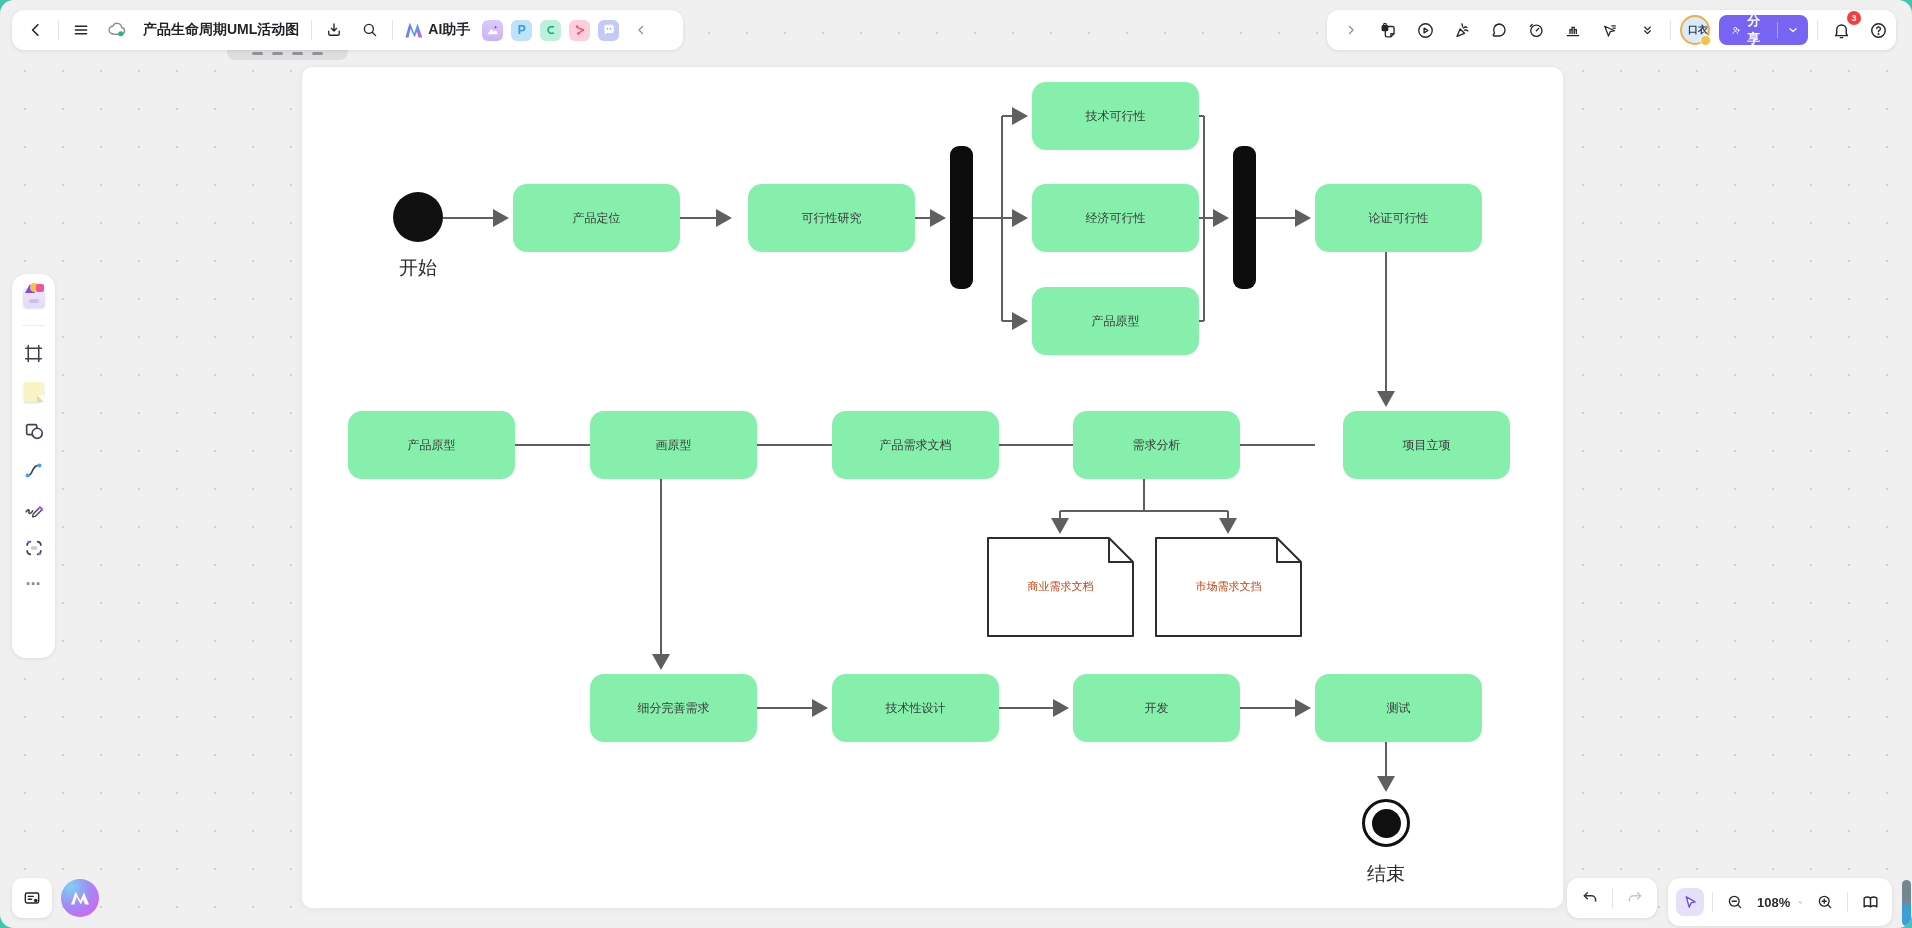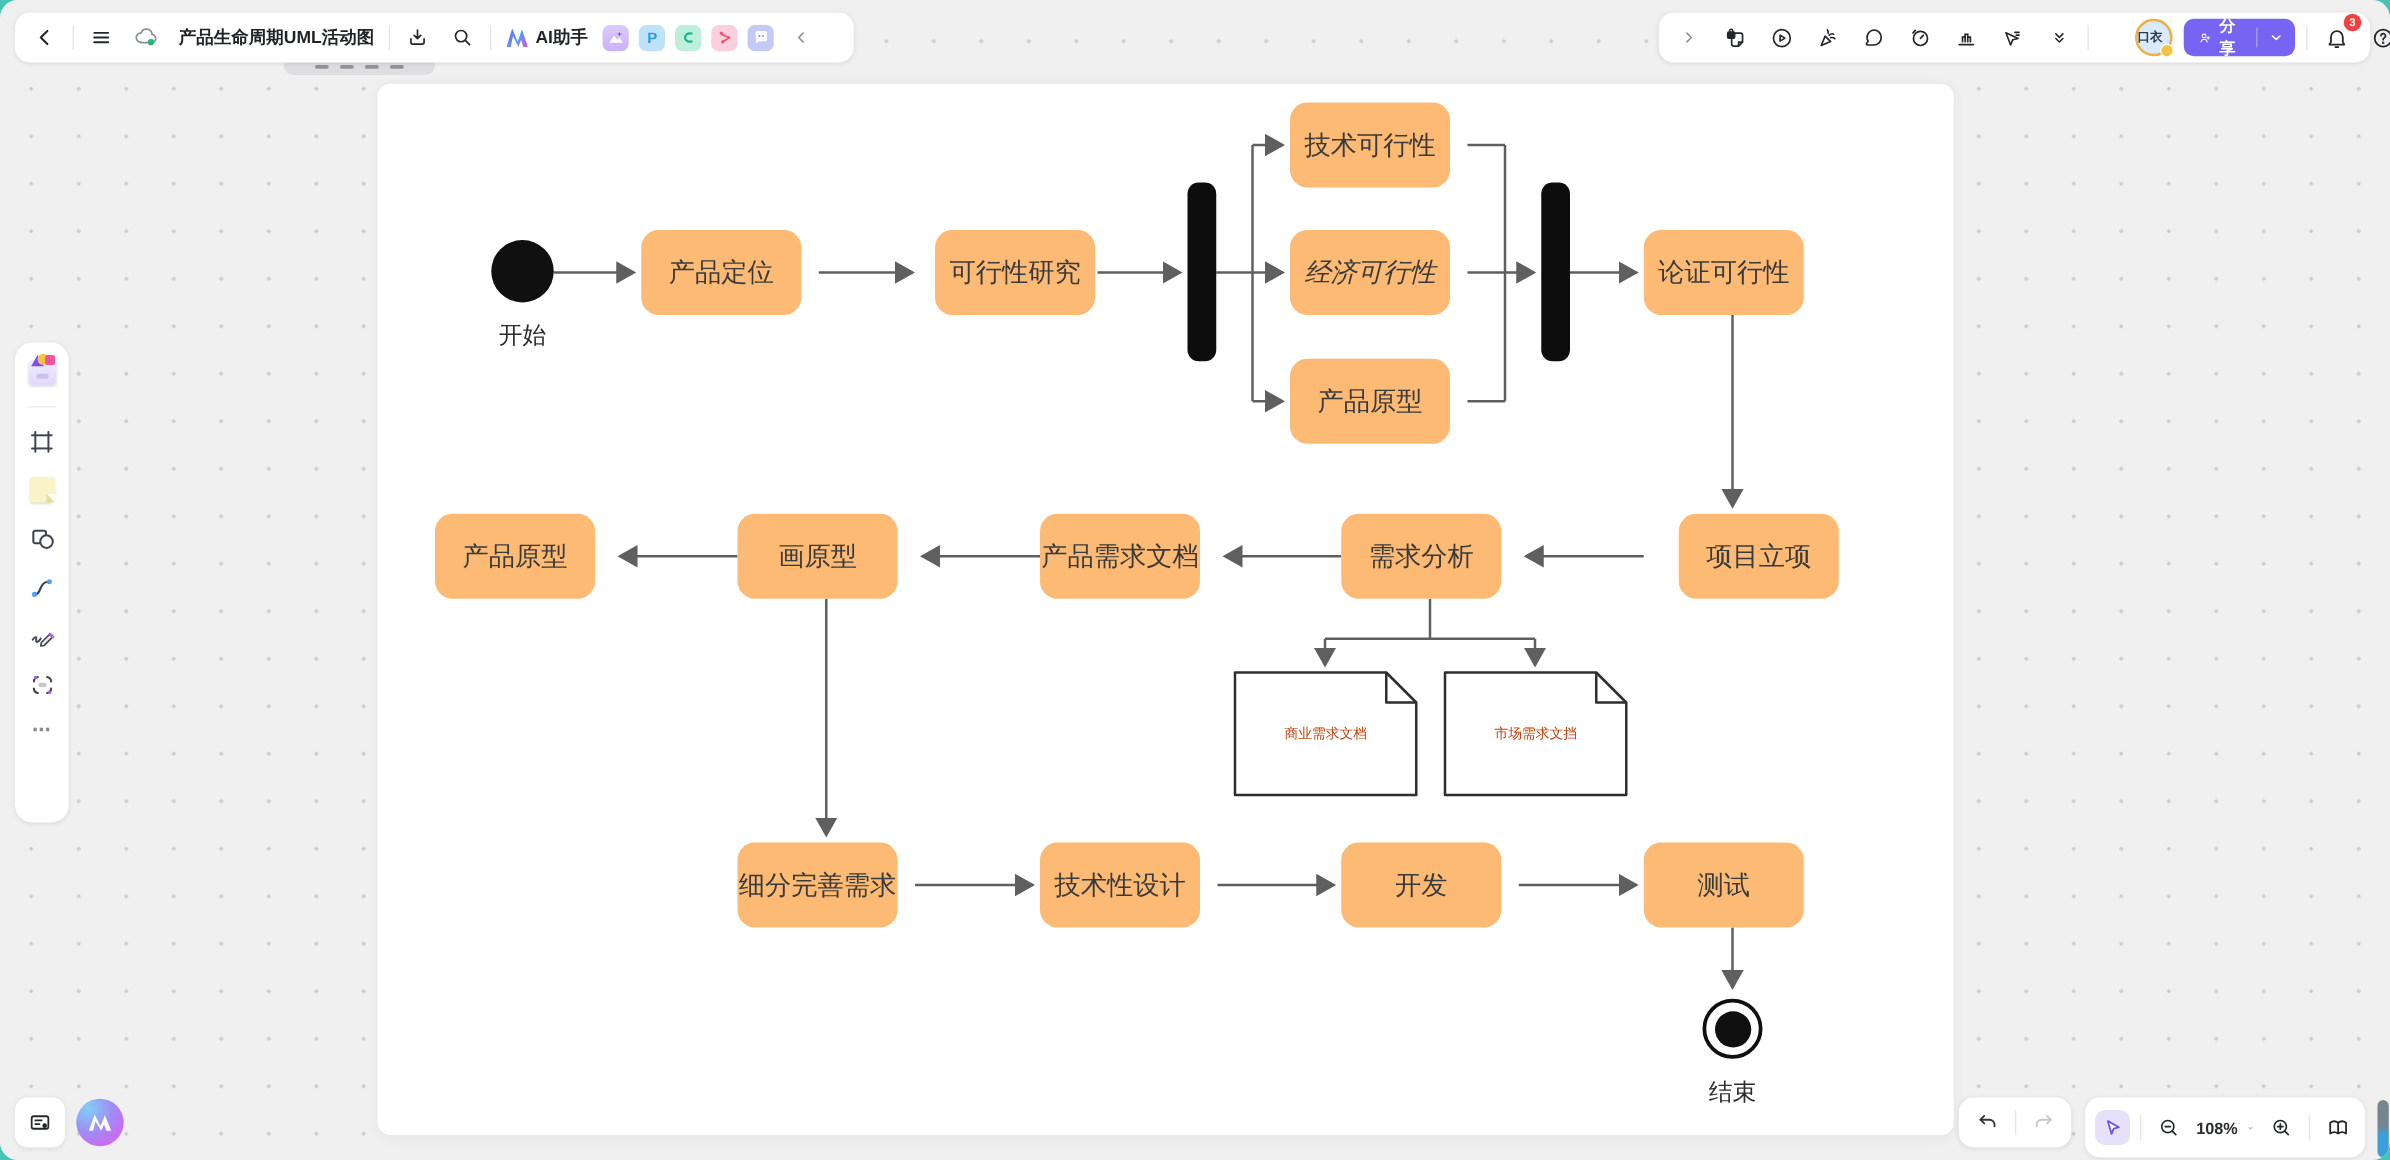--- a/index.html
+++ b/index.html
@@ -20,21 +20,21 @@
   .tb-left { left:12px; top:10px; width:671px; height:40px; padding:0 10px; gap:8px; z-index:20; }
   .doc-title { font-size:14px; color:#1f2226; font-weight:700; white-space:nowrap; padding:0 4px; }
   .ai-group { display:flex; align-items:center; gap:6px; padding:0 4px; }
   .ai-logo { width:17px; height:15px; background:linear-gradient(120deg,#8A5BF6 0%,#4D9EF8 55%,#EA4FD0 100%); clip-path:polygon(0% 100%,26% 0%,52% 72%,72% 6%,100% 100%,78% 100%,68% 62%,55% 100%,30% 42%,19% 100%); }
   .ai-label { font-size:14px; color:#1f2226; font-weight:700; }
   .appic { width:21px; height:21px; border-radius:6px; display:flex; align-items:center; justify-content:center; font-size:12px; font-weight:700; flex:0 0 auto; }
 
   
   .tb-right { left:1327px; top:10px; width:569px; height:40px; padding:0 10px; gap:9px; z-index:20; justify-content:space-between; }
   .tb-right .grp { display:flex; align-items:center; gap:9px; }
-  .avatar { position:relative; width:30px; height:30px; border-radius:50%; background:#D9EAFB; border:2px solid #EFB041; display:flex; align-items:center; justify-content:flex-start; font-size:10px; font-weight:700; color:#2d3a4d; flex:0 0 auto;margin-left:28px; }
+  .avatar { position:relative; width:30px; height:30px; border-radius:50%; background:#D9EAFB; border:2px solid #EFB041; display:flex; align-items:center; justify-content:flex-end; font-size:10px; font-weight:700; color:#2d3a4d; flex:0 0 auto; }
   .avatar .vipdot { position:absolute; right:-3px; bottom:-3px; width:11px; height:11px; border-radius:50%; background:#F6C244; border:1.5px solid #fff; }
   .share-btn { display:flex; align-items:center; height:30px; background:#7764F2; border-radius:8px; color:#fff; overflow:hidden; }
   .share-main { display:flex; align-items:center; gap:6px; padding:0 12px 0 12px; font-size:13px; font-weight:700; }
   .share-sep { width:1px; height:16px; background:rgba(255,255,255,.38); }
   .share-caret { padding:0 9px; display:flex; align-items:center; }
   .bell-wrap { position:relative; }
   .badge { position:absolute; top:-5px; right:-6px; min-width:14px; height:14px; border-radius:7px; background:#F53F3F; color:#fff; font-size:9px; font-weight:700; display:flex; align-items:center; justify-content:center; padding:0 3px; }
 
   
   .page-tab { position:absolute; left:227px; top:36px; width:121px; height:24px; background:#DEDEE1; border-radius:8px; z-index:5; display:flex; align-items:flex-end; justify-content:center; gap:9px; padding-bottom:5px; }
@@ -49,21 +49,21 @@
   .tpl .t2 { position:absolute; left:7px; top:-5px; width:9px; height:9px; border-radius:50%; background:#F6C244; }
   .tpl .t3 { position:absolute; right:1px; top:-4px; width:8px; height:8px; border-radius:2px; background:#F2539B; }
   .tpl .t4 { position:absolute; left:6px; bottom:5px; width:10px; height:4px; border-radius:2px; background:#cbc0ee; }
   .note-ic { width:20px; height:20px; background:#FAF3C8; border-radius:2px 2px 6px 2px; box-shadow:0 1px 2px rgba(0,0,0,.15); position:relative; }
   .note-ic::after { content:""; position:absolute; right:0; bottom:0; border-style:solid; border-width:0 7px 7px 0; border-color:transparent #fff #e4dca2 transparent; }
   .dots-more { color:#8c8c91; font-size:15px; letter-spacing:1px; font-weight:700; }
 
   
   .board { position:absolute; left:302px; top:67px; width:1261px; height:841px; background:#fff; border-radius:10px; box-shadow:0 0 0 1px #e9e9ec, 0 2px 10px rgba(0,0,0,.05); z-index:8; }
   .edges { position:absolute; left:0; top:0; }
-  .node { position:absolute; width:128px; height:68px; background:#fdba74; border-radius:14px; display:flex; align-items:center; justify-content:center; font-size:21px; color:#3a3a3a; }
+  .node { position:absolute; width:167px; height:68px; background:#86efac; border-radius:14px; display:flex; align-items:center; justify-content:center; font-size:12px; color:#3a3a3a; }
   .doc-label { position:absolute; width:145px; text-align:center; font-size:11px; color:#c2410c; }
   .term-label { position:absolute; width:100px; text-align:center; font-size:19px; color:#2c2c2c; }
   .start-node { position:absolute; left:91px; top:125px; width:50px; height:50px; border-radius:50%; background:#101010; }
   .end-node { position:absolute; left:1060px; top:732px; width:48px; height:48px; border-radius:50%; border:3px solid #101010; background:#fff; display:flex; align-items:center; justify-content:center; }
   .end-node .dot { width:29px; height:29px; border-radius:50%; background:#101010; }
 
   
   .bl-btn { left:12px; top:878px; width:40px; height:40px; border-radius:10px; justify-content:center; z-index:20; }
   .brand { position:absolute; left:61px; top:879px; width:38px; height:38px; border-radius:50%; z-index:20;
     background:radial-gradient(circle at 25% 20%,#7fd0f5 0%,#9f8df5 45%,#c66ef0 75%,#e06bd8 100%); display:flex; align-items:center; justify-content:center; }
@@ -137,21 +137,21 @@
     <div class="start-node"></div>
     <div class="term-label" style="left:66px;top:188px;">开始</div>
     <div class="end-node">
         <div class="dot"></div>
       </div>
     <div class="term-label" style="left:1034px;top:794px;">结束</div>
 
     <div class="node" style="left:211px;top:117px;">产品定位</div>
     <div class="node" style="left:446px;top:117px;">可行性研究</div>
     <div class="node" style="left:730px;top:15px;">技术可行性</div>
-    <div class="node" style="left:730px;top:117px;font-style:italic;">经济可行性</div>
+    <div class="node" style="left:730px;top:117px;">经济可行性</div>
     <div class="node" style="left:730px;top:220px;">产品原型</div>
     <div class="node" style="left:1013px;top:117px;">论证可行性</div>
     <div class="node" style="left:1013px;top:344px;margin-left:28px;">项目立项</div>
     <div class="node" style="left:771px;top:344px;">需求分析</div>
     <div class="node" style="left:530px;top:344px;">产品需求文档</div>
     <div class="node" style="left:288px;top:344px;">画原型</div>
     <div class="node" style="left:46px;top:344px;">产品原型</div>
     <div class="node" style="left:288px;top:607px;">细分完善需求</div>
     <div class="node" style="left:530px;top:607px;">技术性设计</div>
     <div class="node" style="left:771px;top:607px;">开发</div>

